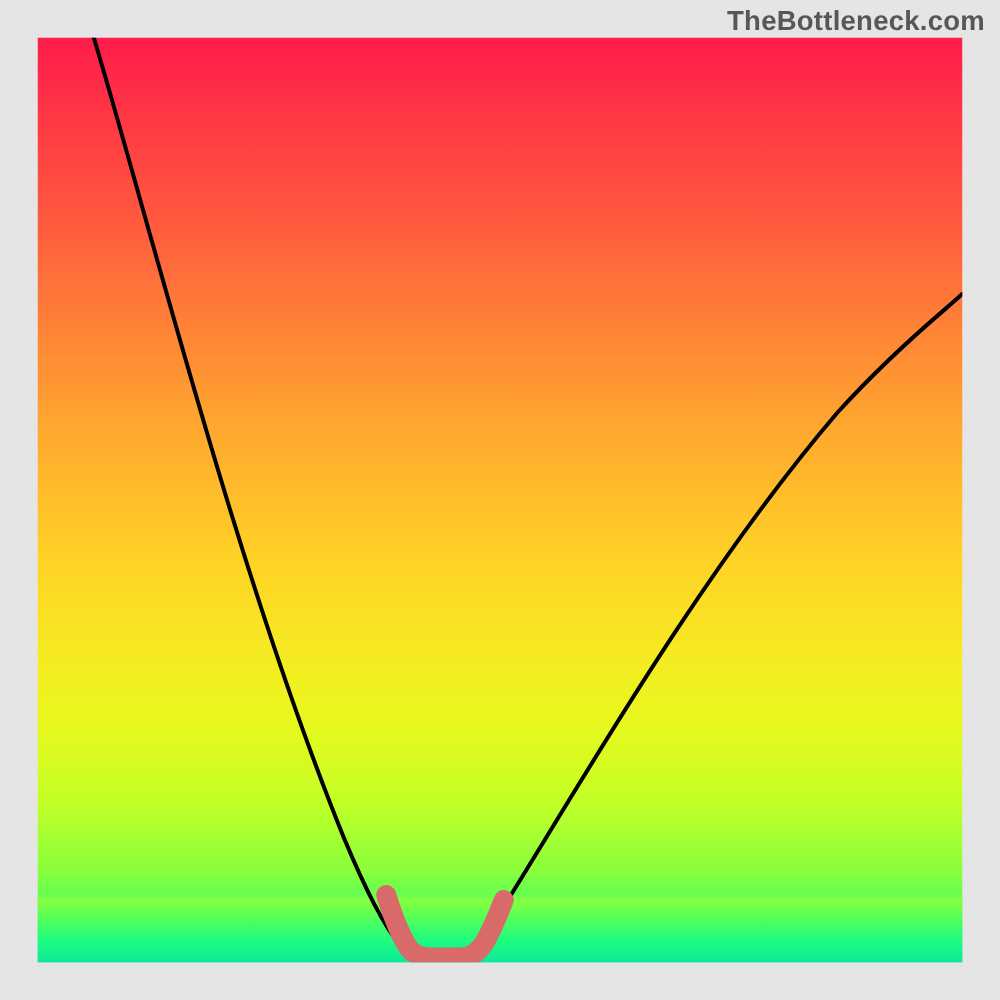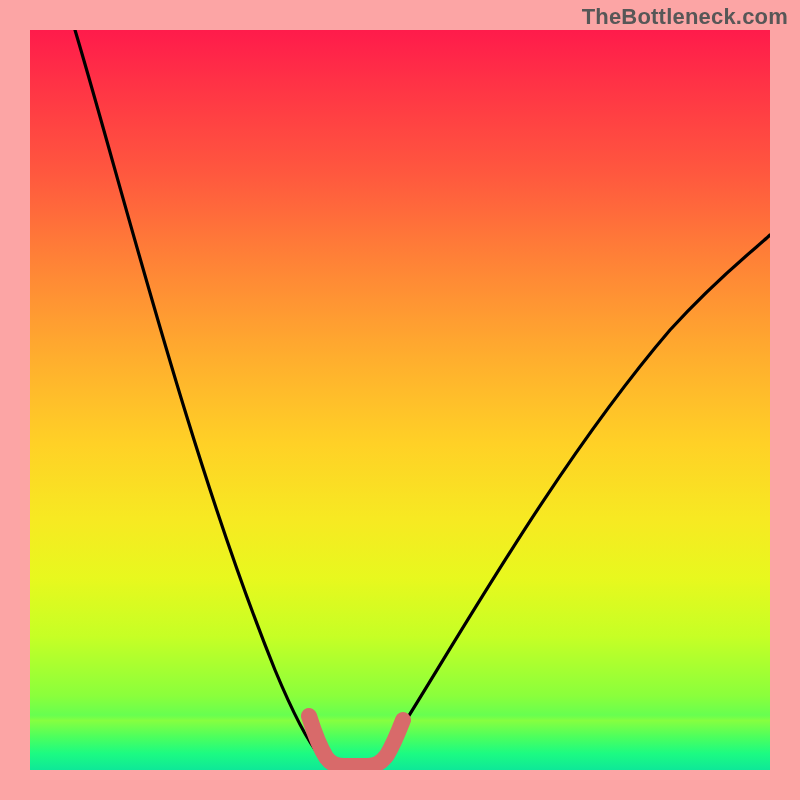--- a/index.html
+++ b/index.html
@@ -1,21 +1,21 @@
 <!DOCTYPE html>
 <html><head>
 <meta charset="utf-8">
 <style>
   * { margin: 0; padding: 0; box-sizing: border-box; }
   html, body { width: 800px; height: 800px; overflow: hidden; background: #000; }
   .frame {
     position: relative;
     width: 800px;
     height: 800px;
-    background: #fca5a5;
+    background: #e5e5e5;
   }
   .watermark {
     position: absolute;
     top: 4px;
     right: 12px;
     font-family: Arial, Helvetica, sans-serif;
     font-size: 22px;
     font-weight: 600;
     color: #575757;
     letter-spacing: 0.2px;

